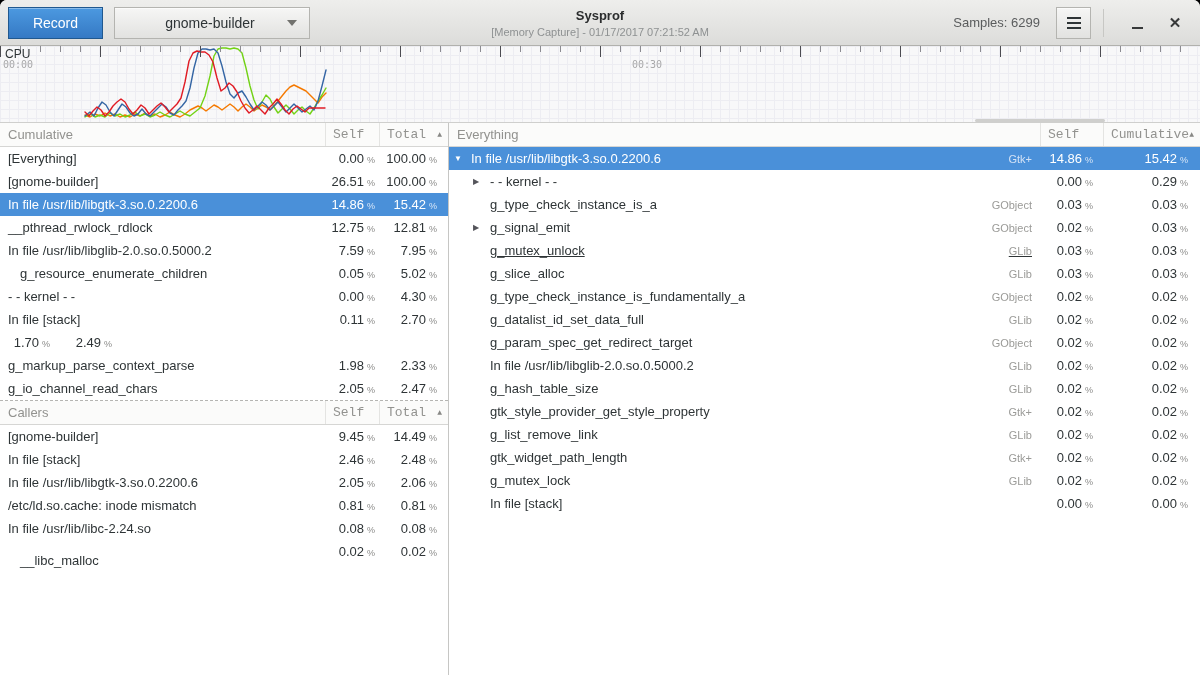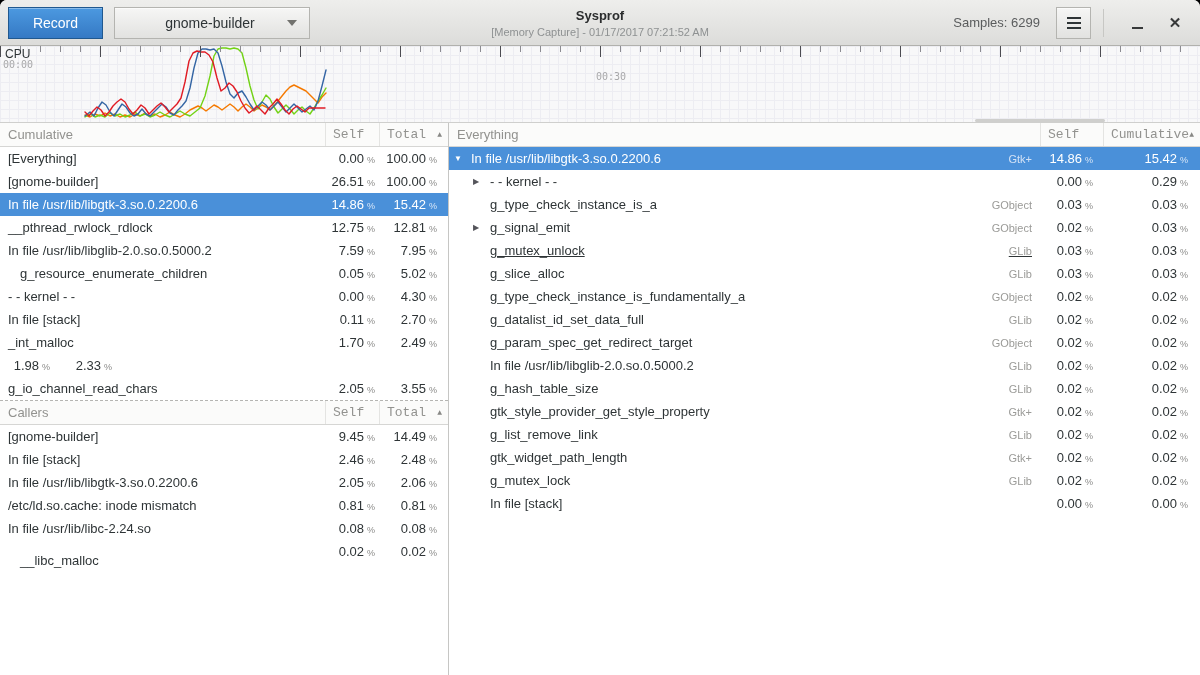--- a/index.html
+++ b/index.html
@@ -158,21 +158,21 @@
     <svg class="cpu-svg" id="cpu-svg" viewBox="0 0 1200 76" preserveAspectRatio="none">
         <polyline points="85,69 90,71 95,68 100,70 105,67 110,70 115,68 120,71 125,69 130,71 135,68 140,70 145,67 150,70 155,68 160,71 165,69 170,66 175,69 180,71 185,68 190,64 194,62 198,60 202,62 206,65 210,62 214,59 218,61 222,64 226,61 230,58 234,61 238,65 242,61 246,58 250,61 254,65 258,62 262,59 266,61 270,64 274,60 278,55 282,50 286,45 290,41 294,39 298,41 302,43 306,45 310,49 314,53 318,57 322,51 326,47" stroke="#f57900"></polyline>
         <polyline points="85,71 90,68 95,71 100,69 105,71 110,67 115,70 120,68 125,71 130,69 135,66 140,70 145,68 150,71 155,69 160,66 165,69 170,71 175,68 180,65 185,68 190,70 195,66 200,62 205,50 210,30 214,10 218,3 222,2 226,2 230,3 234,2 238,3 242,7 246,22 250,40 254,54 258,63 262,56 266,49 270,53 274,61 278,67 282,63 286,59 290,63 294,68 298,64 302,61 306,65 310,68 314,62 318,55 322,49 326,42" stroke="#73d216"></polyline>
         <polyline points="85,70 90,66 94,70 98,62 102,56 106,59 110,66 114,70 118,64 122,58 126,61 130,67 134,70 138,68 142,63 146,68 150,70 154,66 158,62 162,58 166,61 170,67 174,69 178,64 182,60 186,55 190,42 194,22 198,7 202,3 206,3 210,4 214,3 218,7 222,20 226,36 230,48 234,52 238,47 242,45 246,51 250,58 254,64 258,60 262,56 266,59 270,64 274,60 278,56 282,61 286,66 290,62 294,58 298,62 302,66 306,63 310,60 314,64 318,55 322,40 326,24" stroke="#3465a4"></polyline>
         <polyline points="85,66 89,70 93,65 97,61 101,64 105,70 109,66 113,60 117,56 121,53 125,56 129,63 133,68 137,64 141,59 145,62 149,68 153,64 157,60 161,57 165,61 169,66 173,62 177,58 181,52 185,36 189,15 193,7 197,5 201,6 205,6 209,9 213,16 217,32 221,45 225,42 229,37 233,40 237,46 241,55 245,62 249,67 253,64 257,60 261,64 265,68 269,62 273,58 277,53 281,58 285,64 289,68 293,63 297,60 301,63 305,66 309,62 313,62 317,62 321,62 325,62" stroke="#e01b24"></polyline>
       </svg>
     <div class="ticks"></div>
     <div class="cpu-label">CPU</div>
     <div id="time-labels">
         <span class="time-label" style="left: 3px;">00:00</span>
-        <span class="time-label" style="left: 596px; margin-top: 12px;">00:30</span>
+        <span class="time-label" style="left: 632px;">00:30</span>
       </div>
     <div class="graph-scrollbar"></div>
   </div>
 
   <div class="main">
 
     <div class="panel-left">
       <div class="thead">
         <div class="hname">Cumulative</div>
         <div class="hnum fn-self">
@@ -282,52 +282,52 @@
             <div class="cnum fnc-self">
               <span class="num">0.11</span>
               <span class="pct">%</span>
             </div>
             <div class="cnum fnc-total">
               <span class="num">2.70</span>
               <span class="pct">%</span>
             </div>
           </div>
           <div class="trow">
-            <div class="cname" style="padding-left: 8px;">
-              <span>_int_malloc</span>
-            </div>
             <div class="cnum fnc-self">
               <span class="num">1.70</span>
               <span class="pct">%</span>
             </div>
             <div class="cnum fnc-total">
               <span class="num">2.49</span>
               <span class="pct">%</span>
             </div>
           </div>
           <div class="trow">
+            <div class="cname" style="padding-left: 8px;">
+              <span>g_markup_parse_context_parse</span>
+            </div>
             <div class="cnum fnc-self">
               <span class="num">1.98</span>
               <span class="pct">%</span>
             </div>
             <div class="cnum fnc-total">
               <span class="num">2.33</span>
               <span class="pct">%</span>
             </div>
           </div>
           <div class="trow">
             <div class="cname" style="padding-left: 8px;">
               <span>g_io_channel_read_chars</span>
             </div>
             <div class="cnum fnc-self">
               <span class="num">2.05</span>
               <span class="pct">%</span>
             </div>
             <div class="cnum fnc-total">
-              <span class="num">3.55</span>
+              <span class="num">2.47</span>
               <span class="pct">%</span>
             </div>
           </div>
         </div>
       <div class="dash-sep"></div>
       <div class="thead">
         <div class="hname">Callers</div>
         <div class="hnum fn-self">
           <span>Self</span>
         </div>

